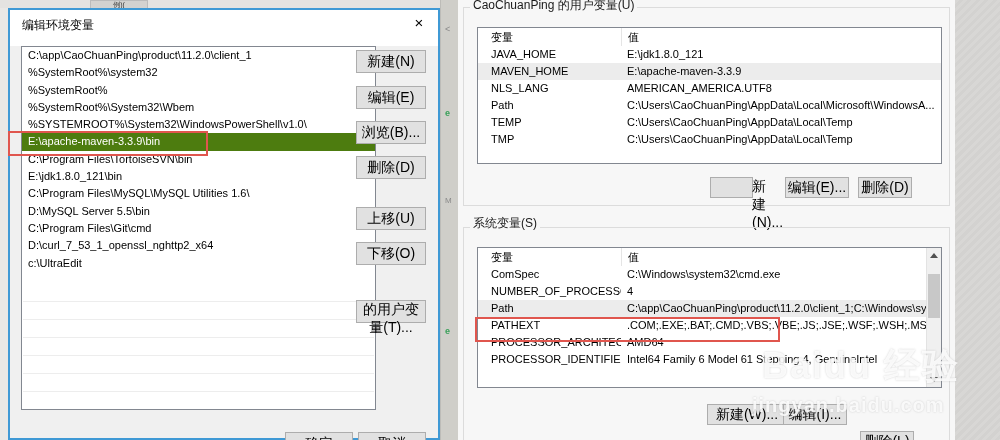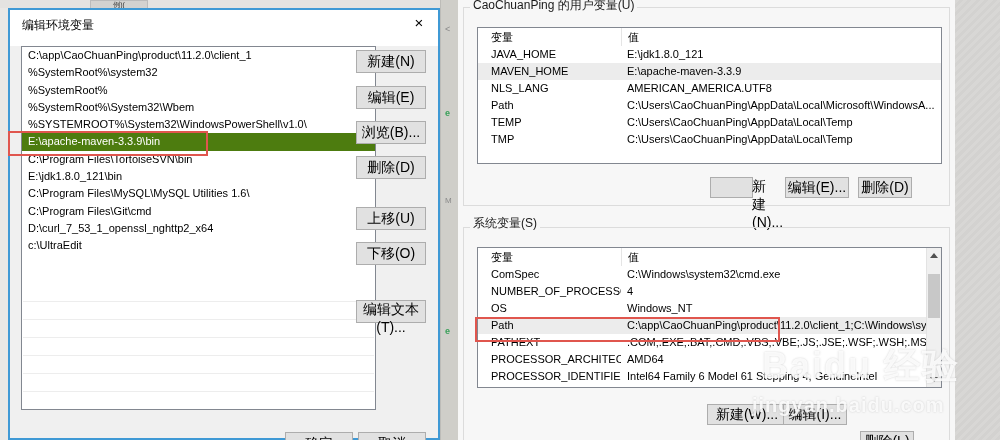--- a/index.html
+++ b/index.html
@@ -89,34 +89,35 @@
 
     <div class="list-item">C:\app\CaoChuanPing\product\11.2.0\client_1</div>
         <div class="list-item">%SystemRoot%\system32</div>
         <div class="list-item">%SystemRoot%</div>
         <div class="list-item">%SystemRoot%\System32\Wbem</div>
         <div class="list-item">%SYSTEMROOT%\System32\WindowsPowerShell\v1.0\</div>
         <div class="list-item selected">E:\apache-maven-3.3.9\bin</div>
         <div class="list-item">C:\Program Files\TortoiseSVN\bin</div>
         <div class="list-item">E:\jdk1.8.0_121\bin</div>
         <div class="list-item">C:\Program Files\MySQL\MySQL Utilities 1.6\</div>
+        <div class="list-item">D:\MySQL Server 5.5\bin</div>
         <div class="list-item">C:\Program Files\Git\cmd</div>
         <div class="list-item">D:\curl_7_53_1_openssl_nghttp2_x64</div>
         <div class="list-item">c:\UltraEdit</div>
         <div class="empty-lines"></div>
       </div>
 
     <div class="side-buttons">
         <button style="top: 40px;">新建(N)</button>
         <button style="top: 76px;">编辑(E)</button>
         <button style="top: 111px;">浏览(B)...</button>
         <button style="top: 146px;">删除(D)</button>
         <button style="top: 197px;">上移(U)</button>
         <button style="top: 232px;">下移(O)</button>
-        <button style="top: 290px;">编辑文本(T)...</button>
+        <button style="top: 290px;">的用户变量(T)...</button>
       </div>
 
     <div class="dlg-bottom">
       <button style="left:275px">确定</button>
       <button style="left:348px">取消</button>
     </div>
   </div>
 
   <div class="env-window">
 
@@ -175,24 +176,20 @@
           <div class="tcell c-val">值</div>
         </div>
         <div class="trow">
           <div class="tcell c-var">ComSpec</div>
           <div class="tcell c-val">C:\Windows\system32\cmd.exe</div>
         </div>
         <div class="trow">
           <div class="tcell c-var">NUMBER_OF_PROCESSORS</div>
           <div class="tcell c-val">4</div>
         </div>
-        <div class="trow">
-          <div class="tcell c-var">OS</div>
-          <div class="tcell c-val">Windows_NT</div>
-        </div>
         <div class="trow hl">
           <div class="tcell c-var">Path</div>
           <div class="tcell c-val">C:\app\CaoChuanPing\product\11.2.0\client_1;C:\Windows\sy...</div>
         </div>
         <div class="trow">
           <div class="tcell c-var">PATHEXT</div>
           <div class="tcell c-val">.COM;.EXE;.BAT;.CMD;.VBS;.VBE;.JS;.JSE;.WSF;.WSH;.MSC</div>
         </div>
         <div class="trow">
           <div class="tcell c-var">PROCESSOR_ARCHITECT...</div>

